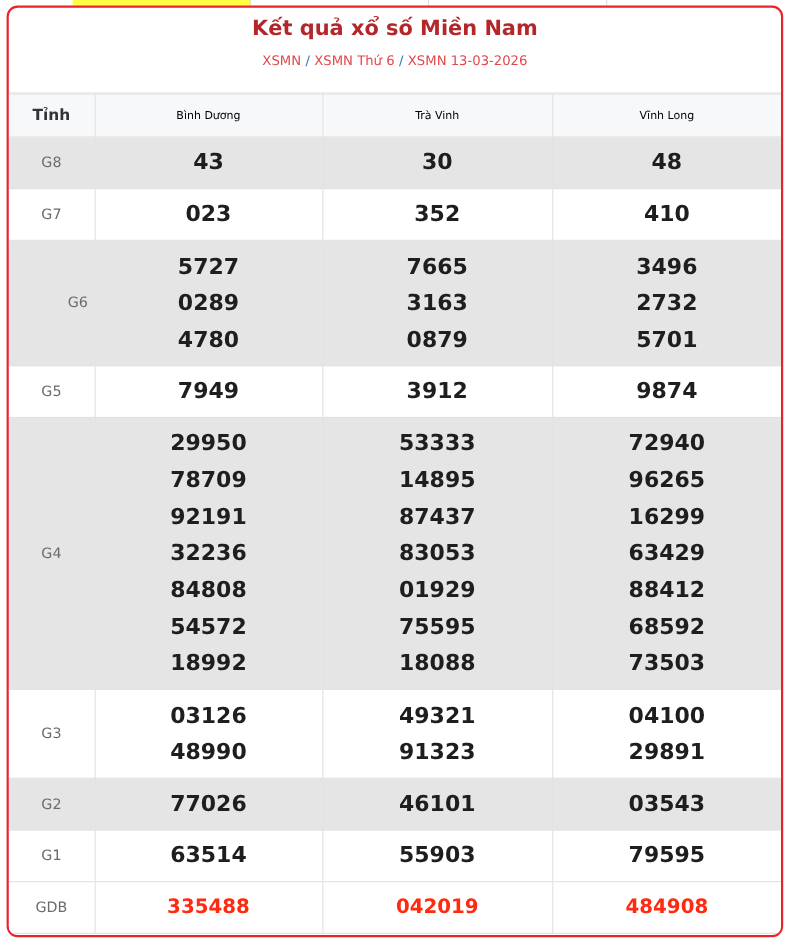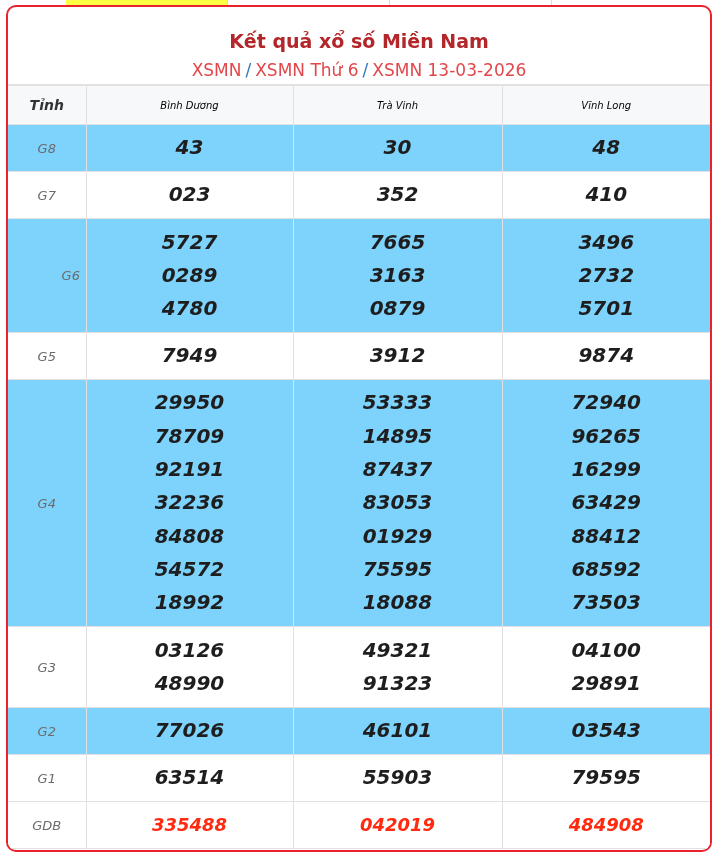--- a/index.html
+++ b/index.html
@@ -30,31 +30,31 @@
     border-radius: 10px;
     background: #ffffff;
     overflow: hidden;
   }
   .card-header {
     height: 77px;
     text-align: center;
     border-bottom: 1px solid #e3e3e3;
   }
   .title {
-    padding-top: 22px;
+    padding-top: 7px;
     font-family: "DejaVu Sans", sans-serif;
     font-weight: bold;
     font-size: 19px;
     color: #b3262a;
     letter-spacing: 0px;
     line-height: 24px;
   }
   .breadcrumb {
     margin-top: 7px;
-    font-size: 17px;
+    font-size: 12px;
     line-height: 20px;
     color: #e2474b;
   }
   .breadcrumb a {
     color: #e2474b;
     text-decoration: none;
   }
   .breadcrumb .sep {
     color: #2f7ab9;
     margin: 0 4px;
@@ -62,37 +62,36 @@
   table.results {
     border-collapse: collapse;
     width: 702px;
     table-layout: fixed;
   }
   table.results td, table.results th {
     border: 1px solid #e1e1e1;
     text-align: center;
     vertical-align: middle;
     padding: 0;
-    font-style: italic;
   }
   table.results tr td:first-child, table.results tr th:first-child { border-left: none; }
   table.results tr td:last-child, table.results tr th:last-child { border-right: none; }
   table.results thead th {
     height: 38px;
     background: #f6f8fa;
     font-weight: normal;
     font-size: 10px;
     color: #000000;
   }
   table.results thead th.col-label {
     color: #333333;
     font-weight: bold;
     font-size: 14px;
   }
-  table.results tbody tr.alt td { background: #7dd3fc; }
+  table.results tbody tr.alt td { background: #e5e5e5; }
   table.results tbody tr td { background: #ffffff; }
   td.prize-label {
     font-size: 13px;
     color: #6b6b6b;
   }
   .num {
     display: block;
     font-family: "DejaVu Sans", sans-serif;
     font-weight: bold;
     font-size: 20px;

